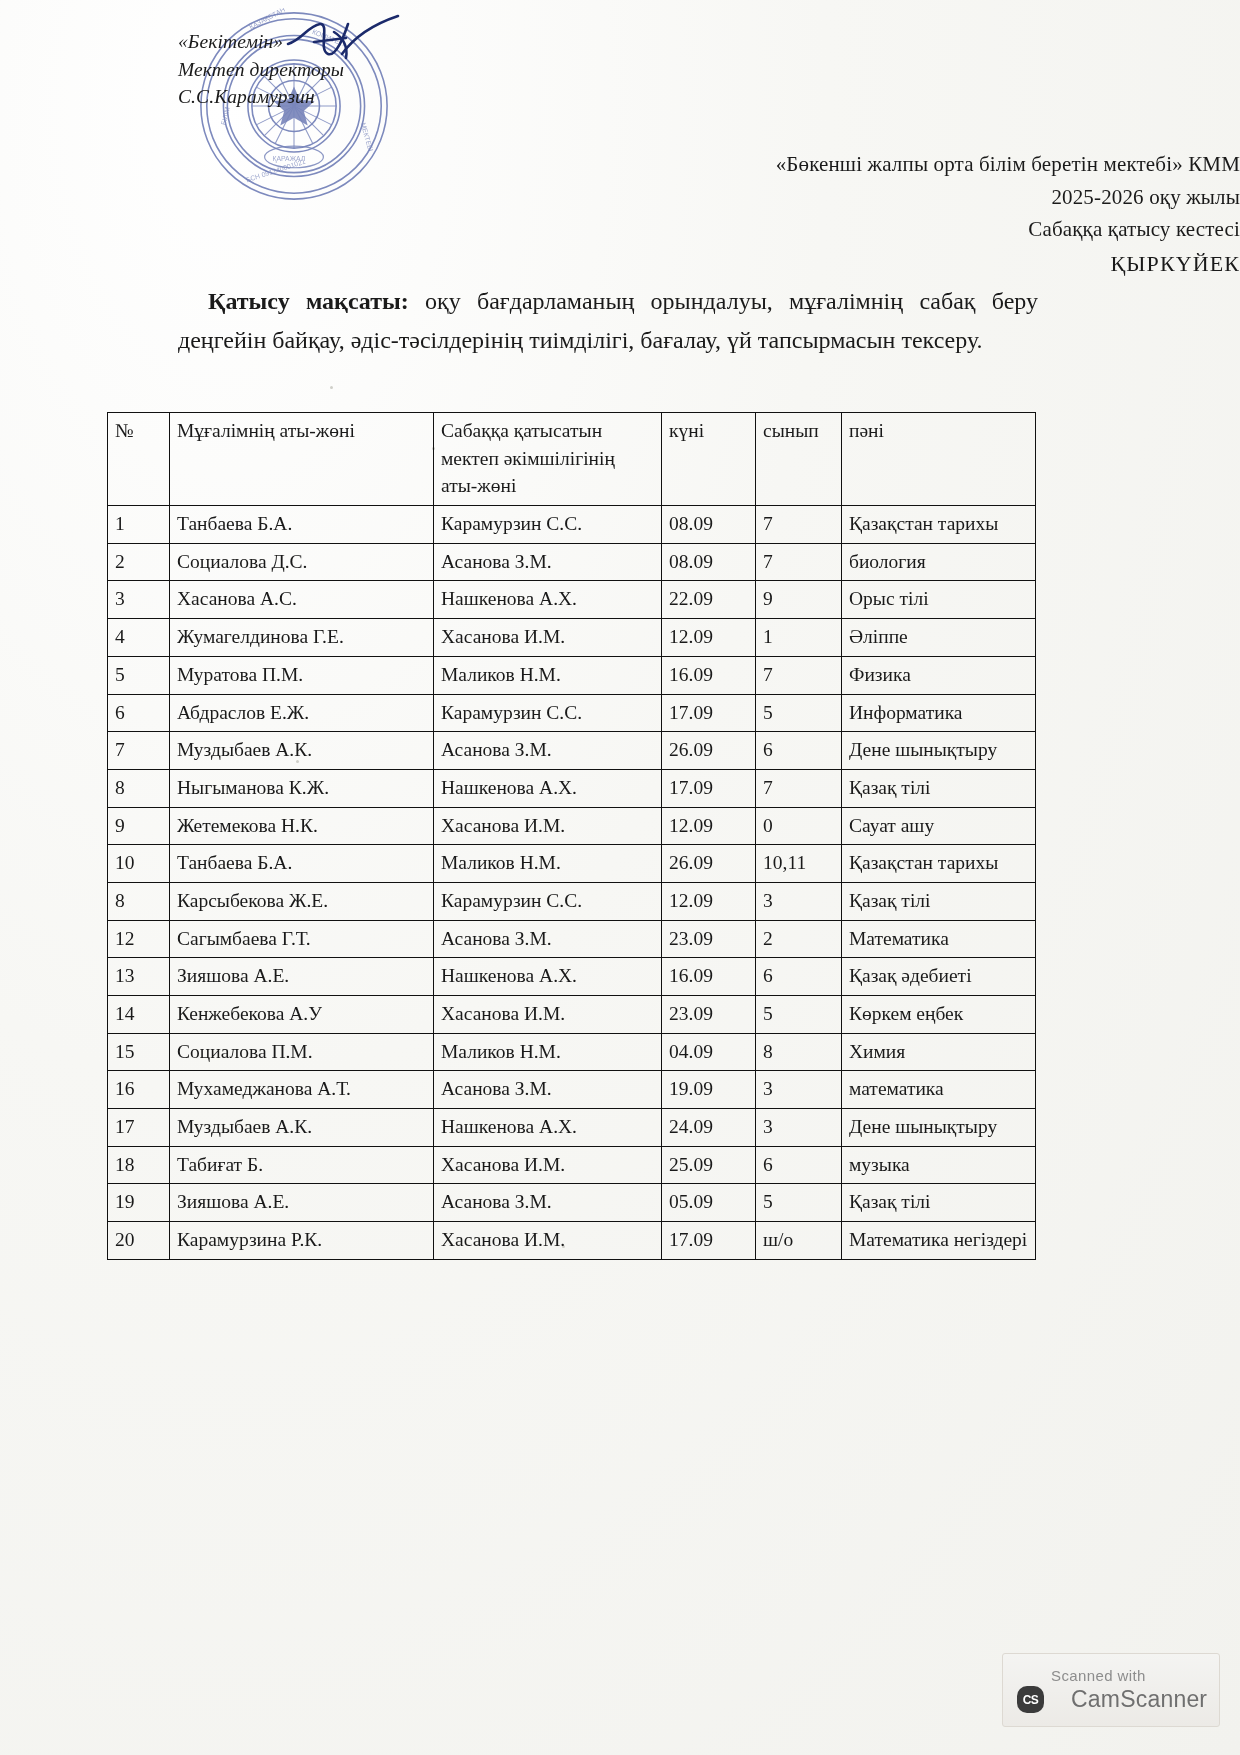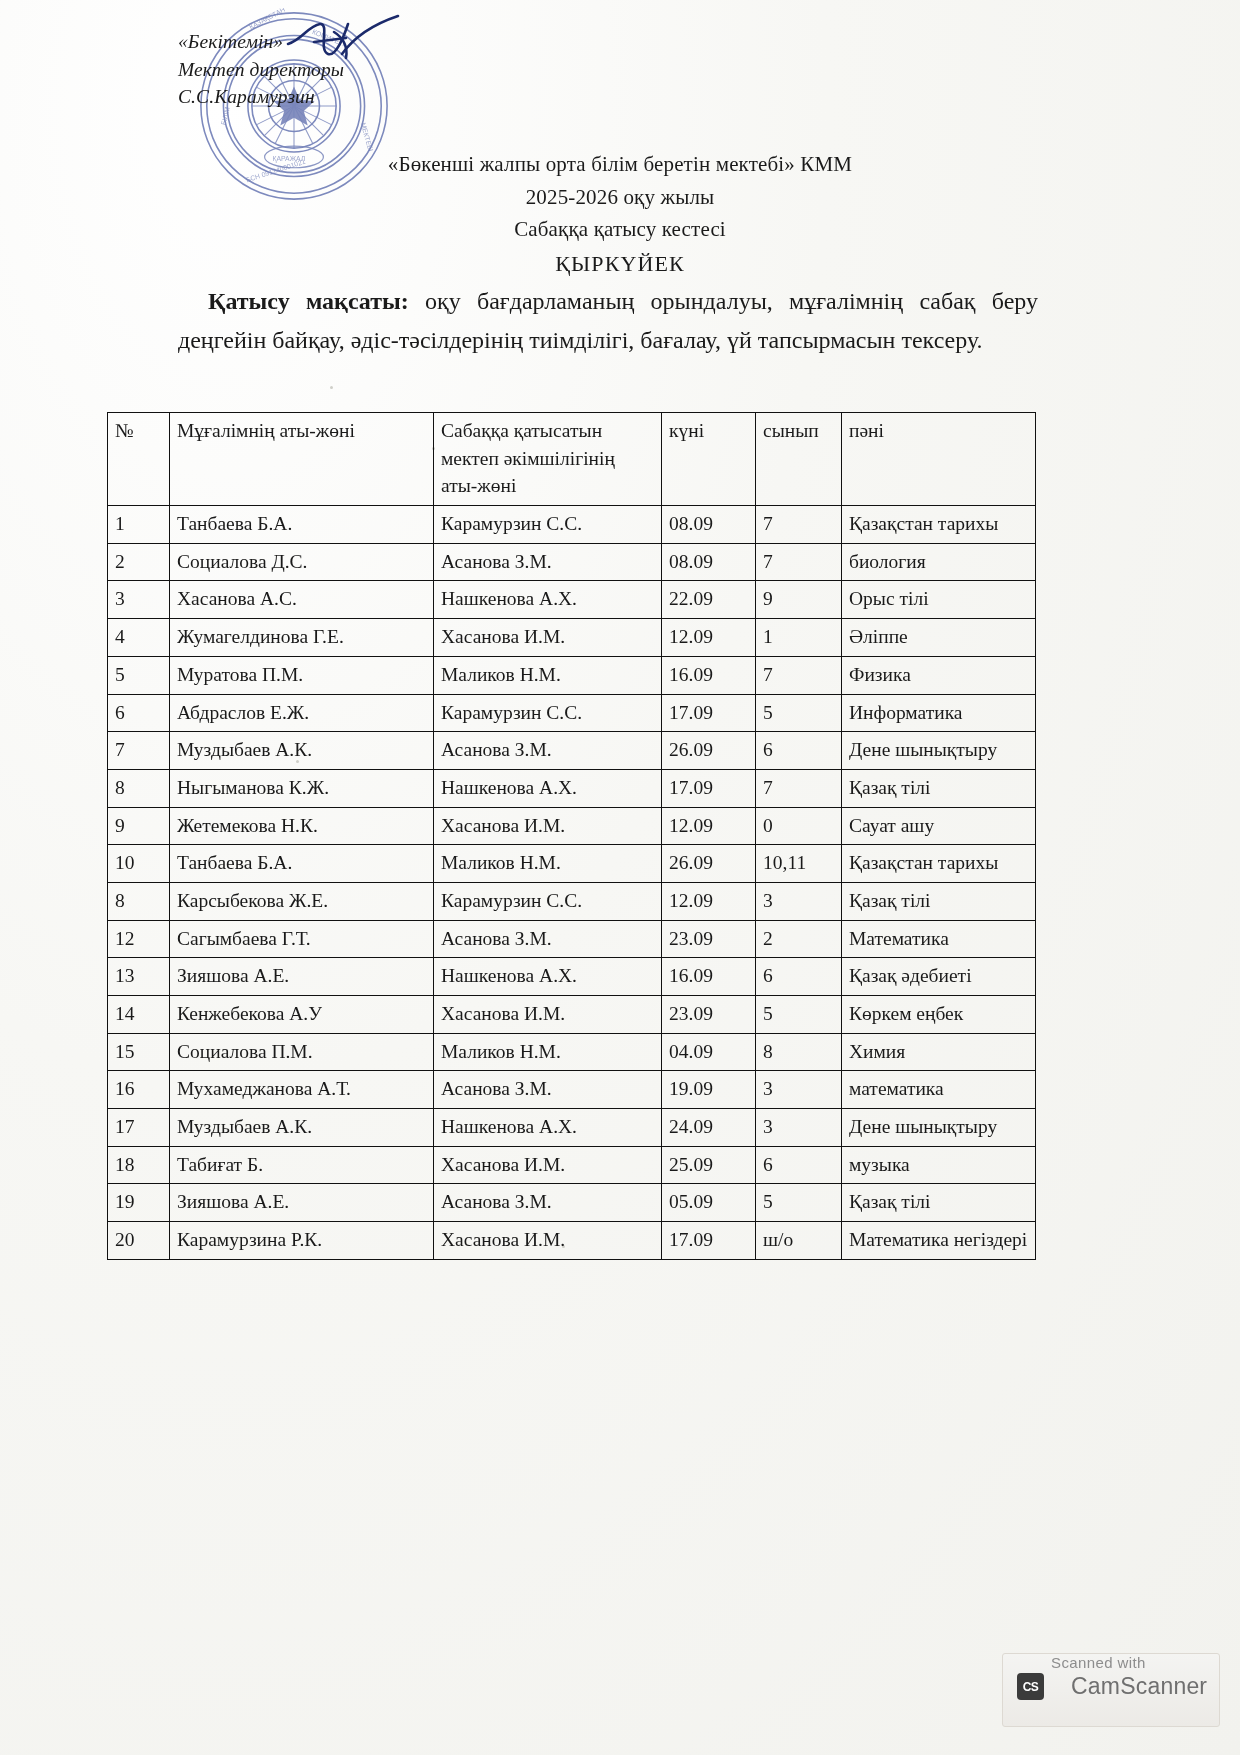--- a/index.html
+++ b/index.html
@@ -63,21 +63,21 @@
     z-index: 5;
     pointer-events: none;
   }
 
   
   .titles {
     position: absolute;
     left: 0;
     right: 0;
     top: 148px;
-    text-align: center;
+    text-align: right;
     z-index: 3;
   }
   .titles .line {
     font-size: 21px;
     line-height: 1.55;
     letter-spacing: 0.15px;
   }
   .titles .month {
     font-size: 22px;
     letter-spacing: 1.1px;
@@ -137,41 +137,41 @@
     position: absolute;
     right: 20px;
     bottom: 28px;
     width: 218px;
     height: 74px;
     background: linear-gradient(180deg,#f4f4f2 0%, #eceae6 100%);
     border: 1px solid #ddd9d2;
     border-radius: 3px;
     display: flex;
     flex-direction: column;
-    justify-content: flex-start;
+    justify-content: center;
     padding-left: 14px;
     box-sizing: border-box;
     z-index: 6;
     font-family: "Liberation Sans", sans-serif;
   }
   .camscanner .cs-top {
     font-size: 15px;
     color: #8d8d8d;
     letter-spacing: 0.4px;
     margin-left: 34px;
     margin-bottom: 2px;
   }
   .camscanner .cs-bottom {
     display: flex;
     align-items: center;
     gap: 7px;
   }
   .cs-badge {
     width: 27px; height: 27px;
-    border-radius: 4px;
+    border-radius: 10px;
     background: #3b3b3b;
     color: #fff;
     font-size: 12px;
     font-weight: bold;
     display: flex;
     align-items: center;
     justify-content: center;
     letter-spacing: -0.5px;
   }
   .cs-name {

